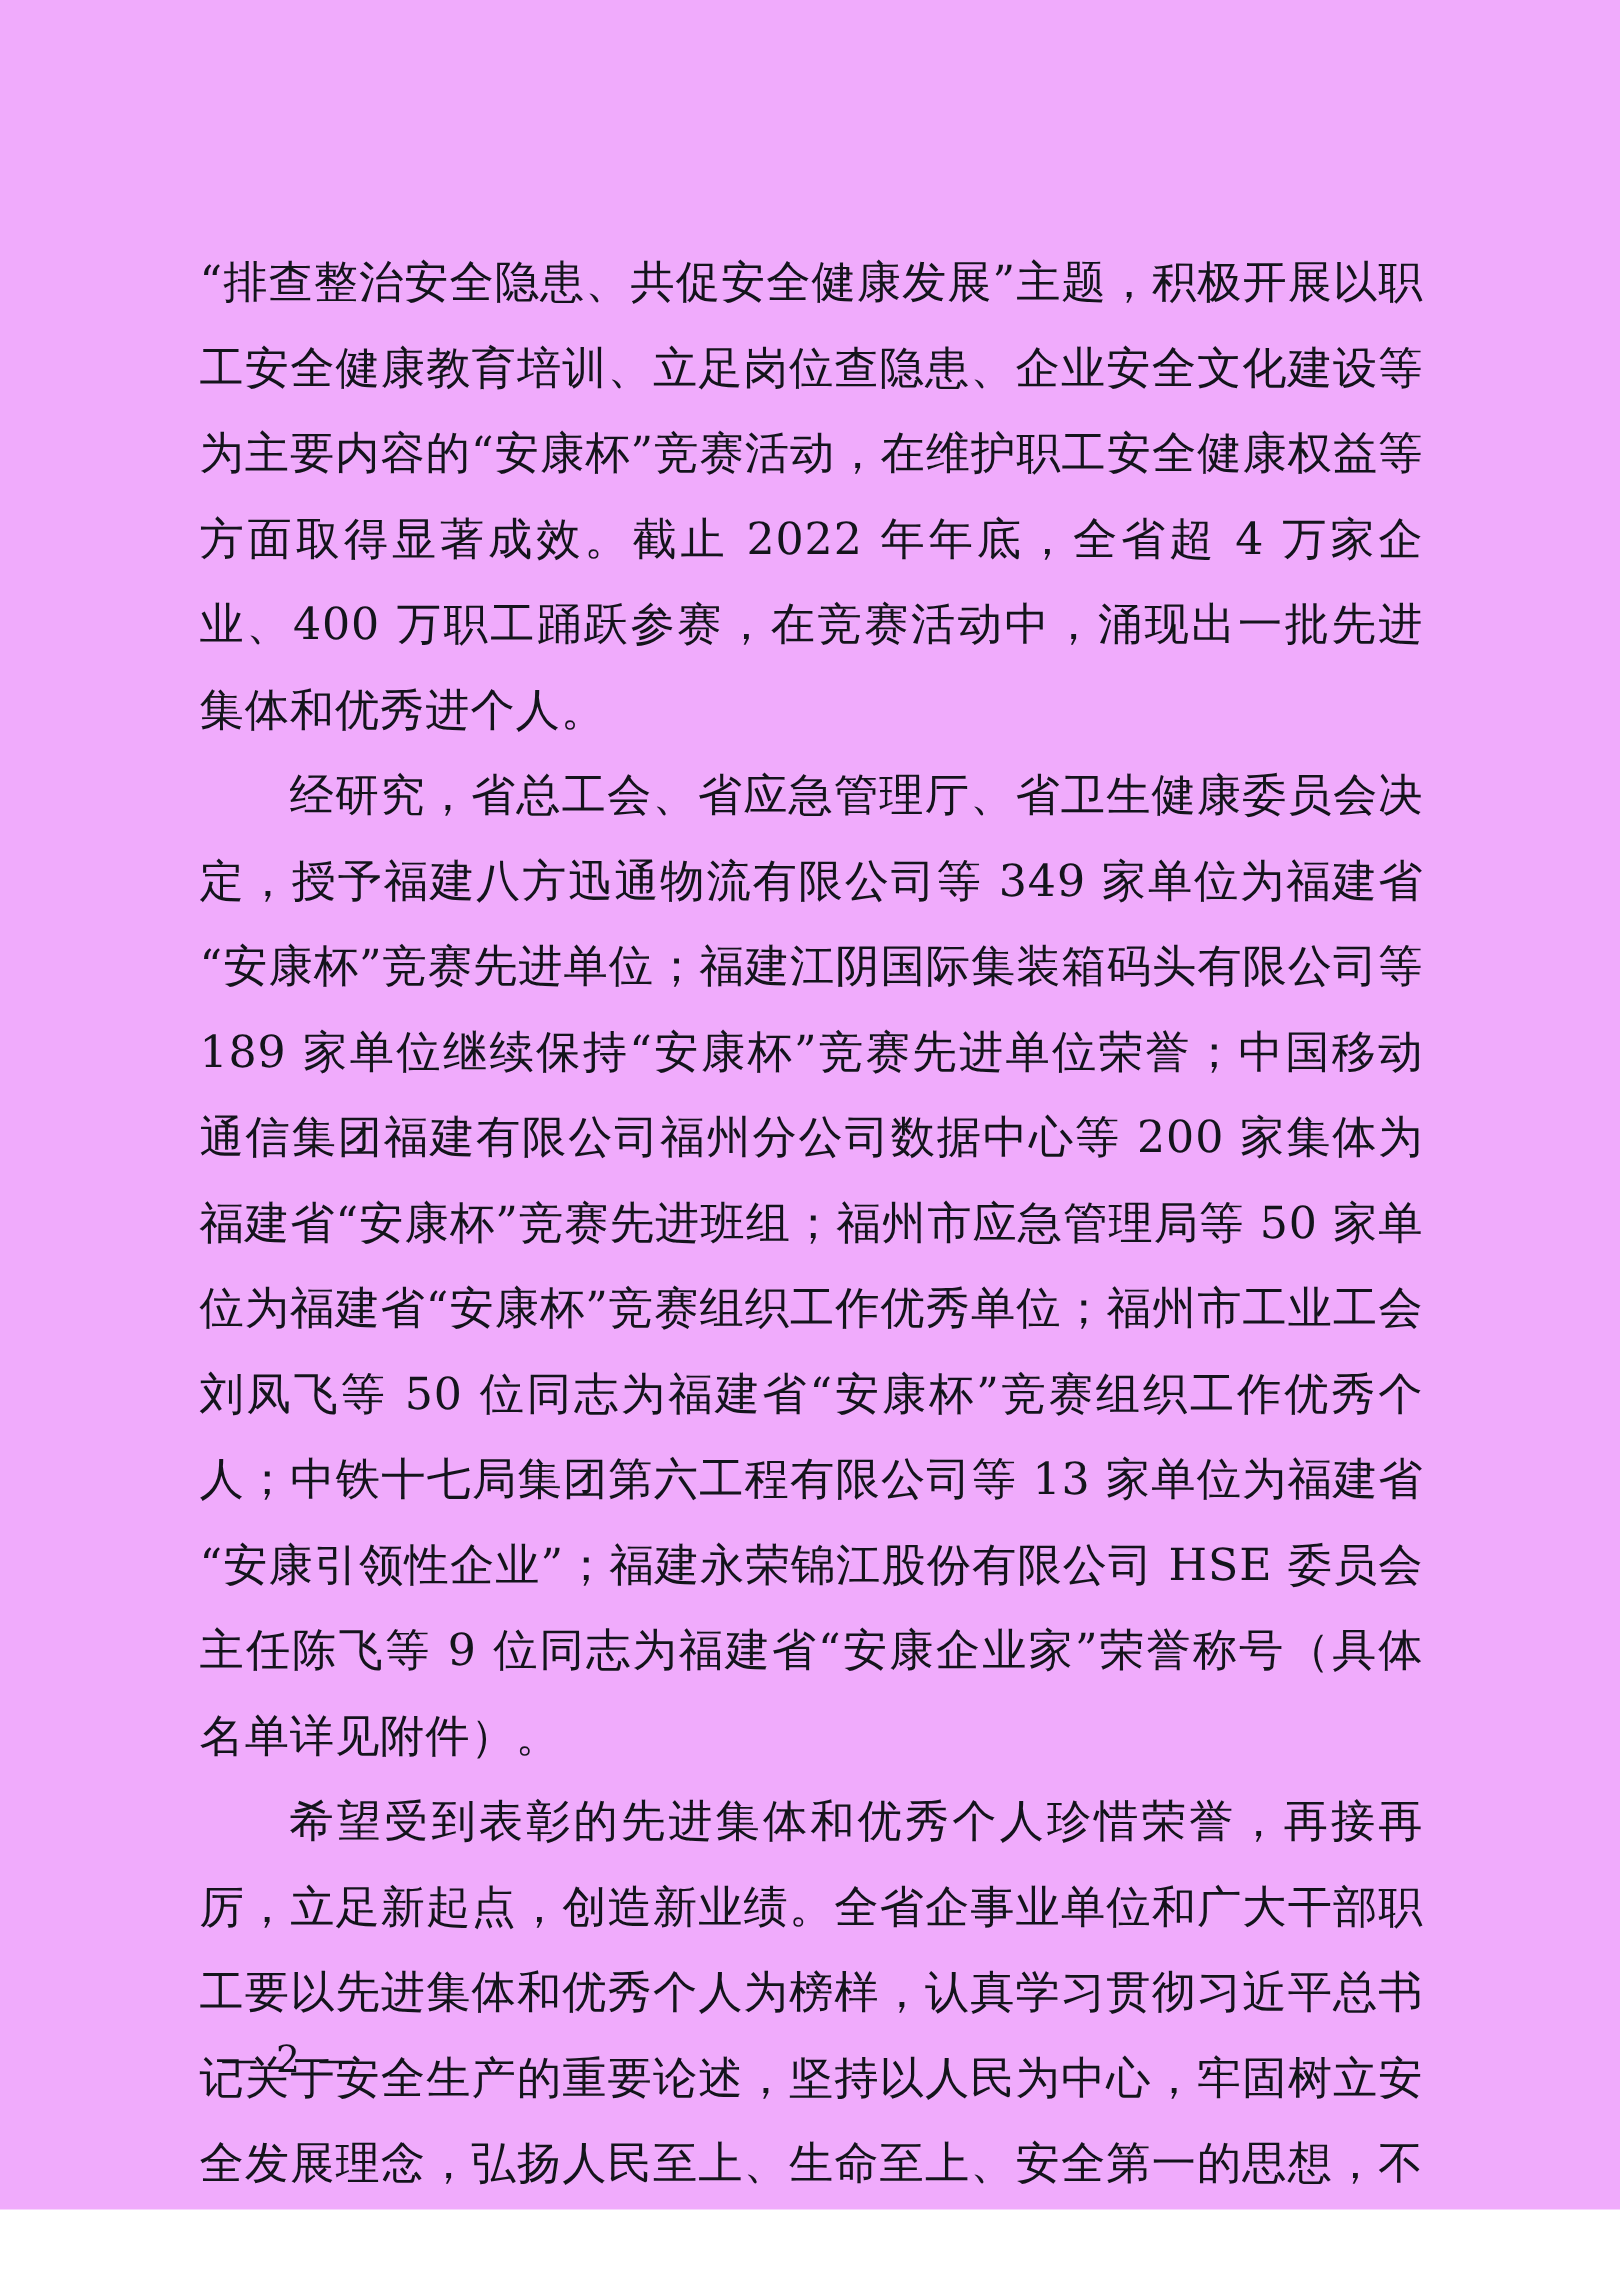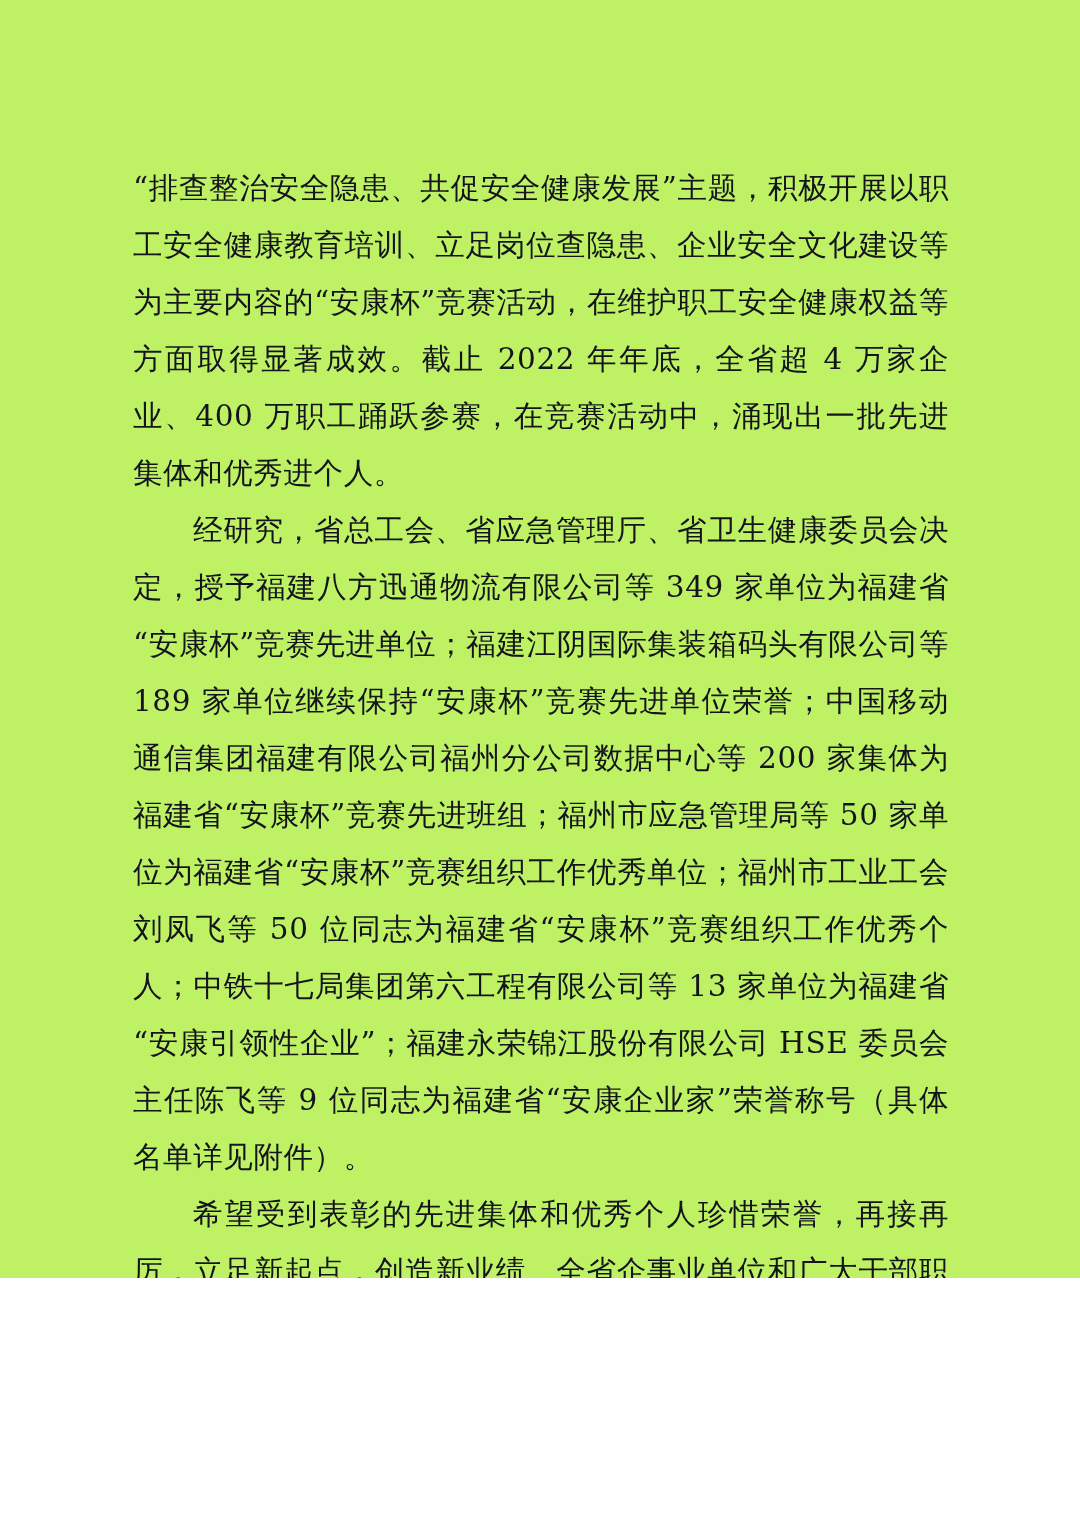--- a/index.html
+++ b/index.html
@@ -12,22 +12,22 @@
     height: 1527px;
     position: relative;
     font-family: "DejaVu Serif", "Liberation Serif", serif;
     color: #1a1a22;
   }
   .page {
     position: absolute;
     left: 0;
     top: 0;
     width: 1080px;
-    height: 1278px;
-    background: #bef264;
+    height: 1473px;
+    background: #f0abfc;
     overflow: hidden;
   }
   .doc-body {
     position: absolute;
     left: 133px;
     top: 160px;
     width: 816px;
   }
   .para {
     font-size: 29.5px;

